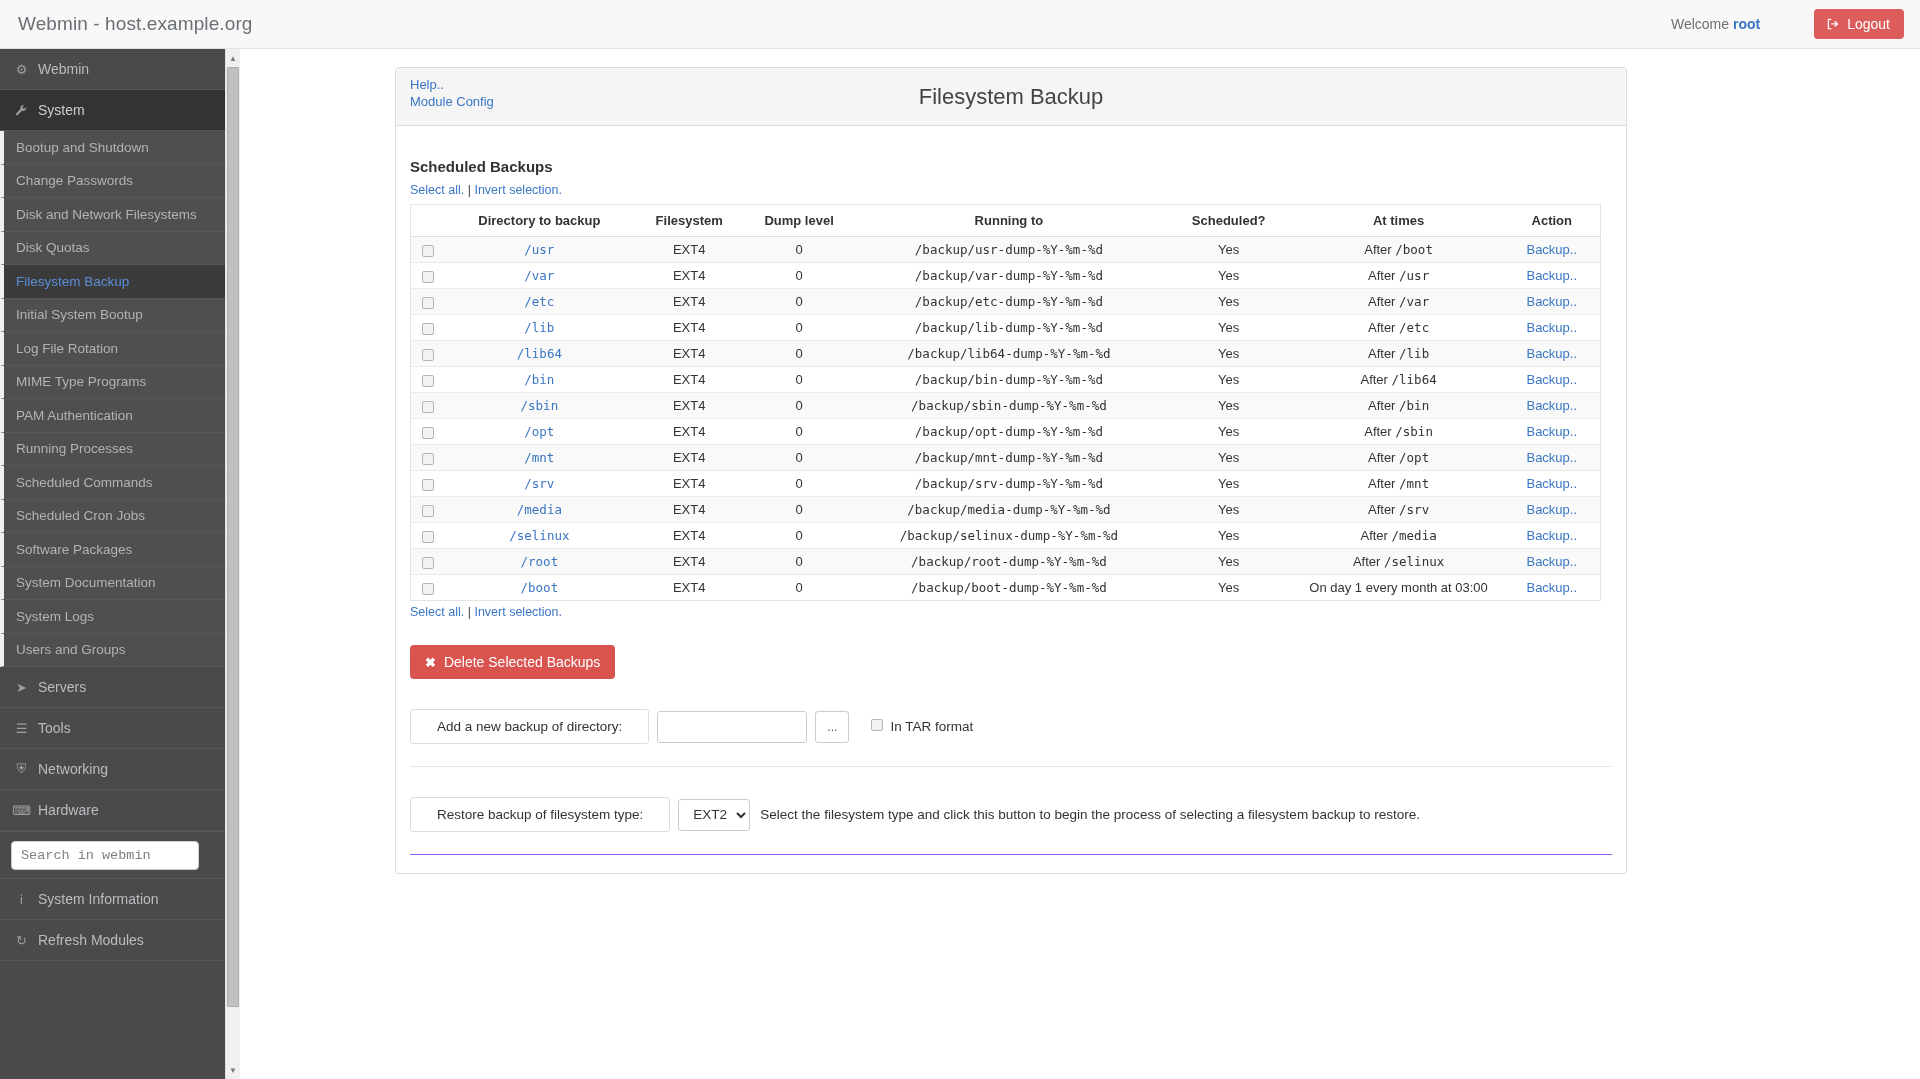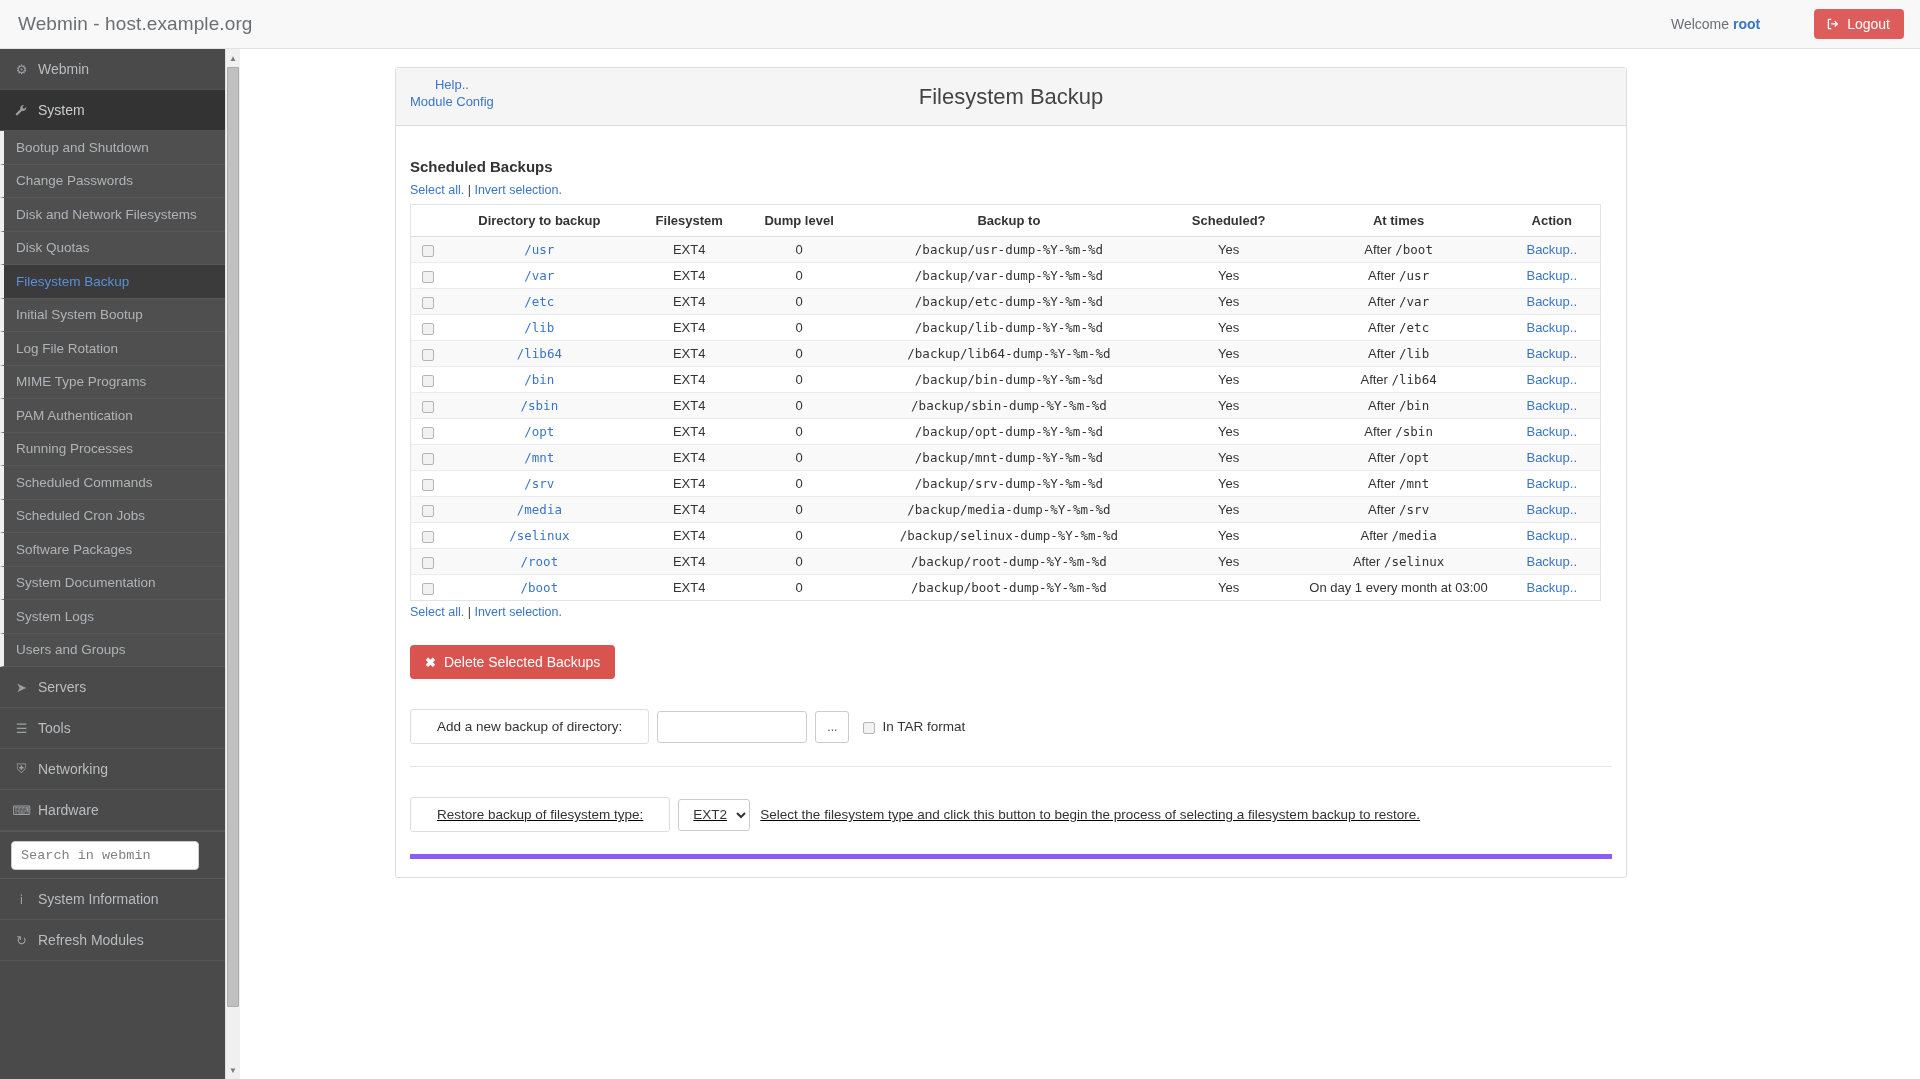--- a/index.html
+++ b/index.html
@@ -155,21 +155,21 @@
     background: #f5f5f5;
     border-bottom: 1px solid #ddd;
     height: 58px;
   }
   #head-links {
     position: absolute;
     left: 14px; top: 8px;
     font-size: 13px;
     line-height: 17px;
   }
-  #head-links a { color: #3a76c4; text-decoration: none; display: block; text-align: center; }
+  #head-links a { color: #3a76c4; text-decoration: none; display: block; }
   #head-title {
     text-align: center;
     font-size: 22px;
     color: #444;
     line-height: 58px;
   }
   #panel-body { padding: 14px 14px 18px 14px; }
 
   h3.section {
     margin: 18px 0 8px 0;
@@ -244,21 +244,21 @@
   }
   #delete-btn .x { font-size: 13px; font-weight: bold; }
 
   .form-row {
     display: flex; align-items: center;
     gap: 0;
     margin-top: 30px;
     padding-bottom: 22px;
     border-bottom: 1px solid #e6e6e6;
   }
-  .form-row.last { border-bottom: 5px solid #8b5cf6; text-decoration: underline; }
+  .form-row.last { border-bottom: 1px solid #8b5cf6; }
   .lbl-btn {
     border: 1px solid #ddd;
     border-radius: 3px;
     background: #fff;
     font-size: 13.5px;
     color: #333;
     padding: 9px 26px;
     cursor: pointer;
     font-family: inherit;
     white-space: nowrap;
@@ -277,22 +277,22 @@
     border: 1px solid #ccc;
     border-radius: 3px;
     background: #fff;
     font-size: 12px;
     color: #555;
     padding: 8px 11px;
     cursor: pointer;
     font-family: inherit;
   }
   .cbwrap {
-    margin-left: 14px;
-    display: flex; align-items: flex-end; gap: 7px;
+    margin-left: 22px;
+    display: flex; align-items: flex-start; gap: 7px;
     font-size: 13.5px; color: #333;
   }
   .sel {
     margin-left: 8px;
     height: 32px;
     border: 1px solid #ccc;
     border-radius: 3px;
     background: #fff;
     font-size: 13.5px;
     font-family: inherit;
@@ -457,21 +457,21 @@
       <a href="#">Invert selection.</a>
     </div>
 
     <table class="btbl">
       <thead>
         <tr>
           <th style="width:34px"></th>
           <th style="width:190px">Directory to backup</th>
           <th style="width:110px">Filesystem</th>
           <th style="width:110px">Dump level</th>
-          <th style="width:310px">Backup to</th>
+          <th style="width:310px">Running to</th>
           <th style="width:130px">Scheduled?</th>
           <th style="width:210px">At times</th>
           <th style="width:97px">Action</th>
         </tr>
       </thead>
       <tbody id="tbody">
           <tr>
             <td class="c-chk"><input type="checkbox" class="cb" style=""></td>
             <td class="c-dir"><span class="mono">/usr</span></td>
             <td class=""><span>EXT4</span></td>

